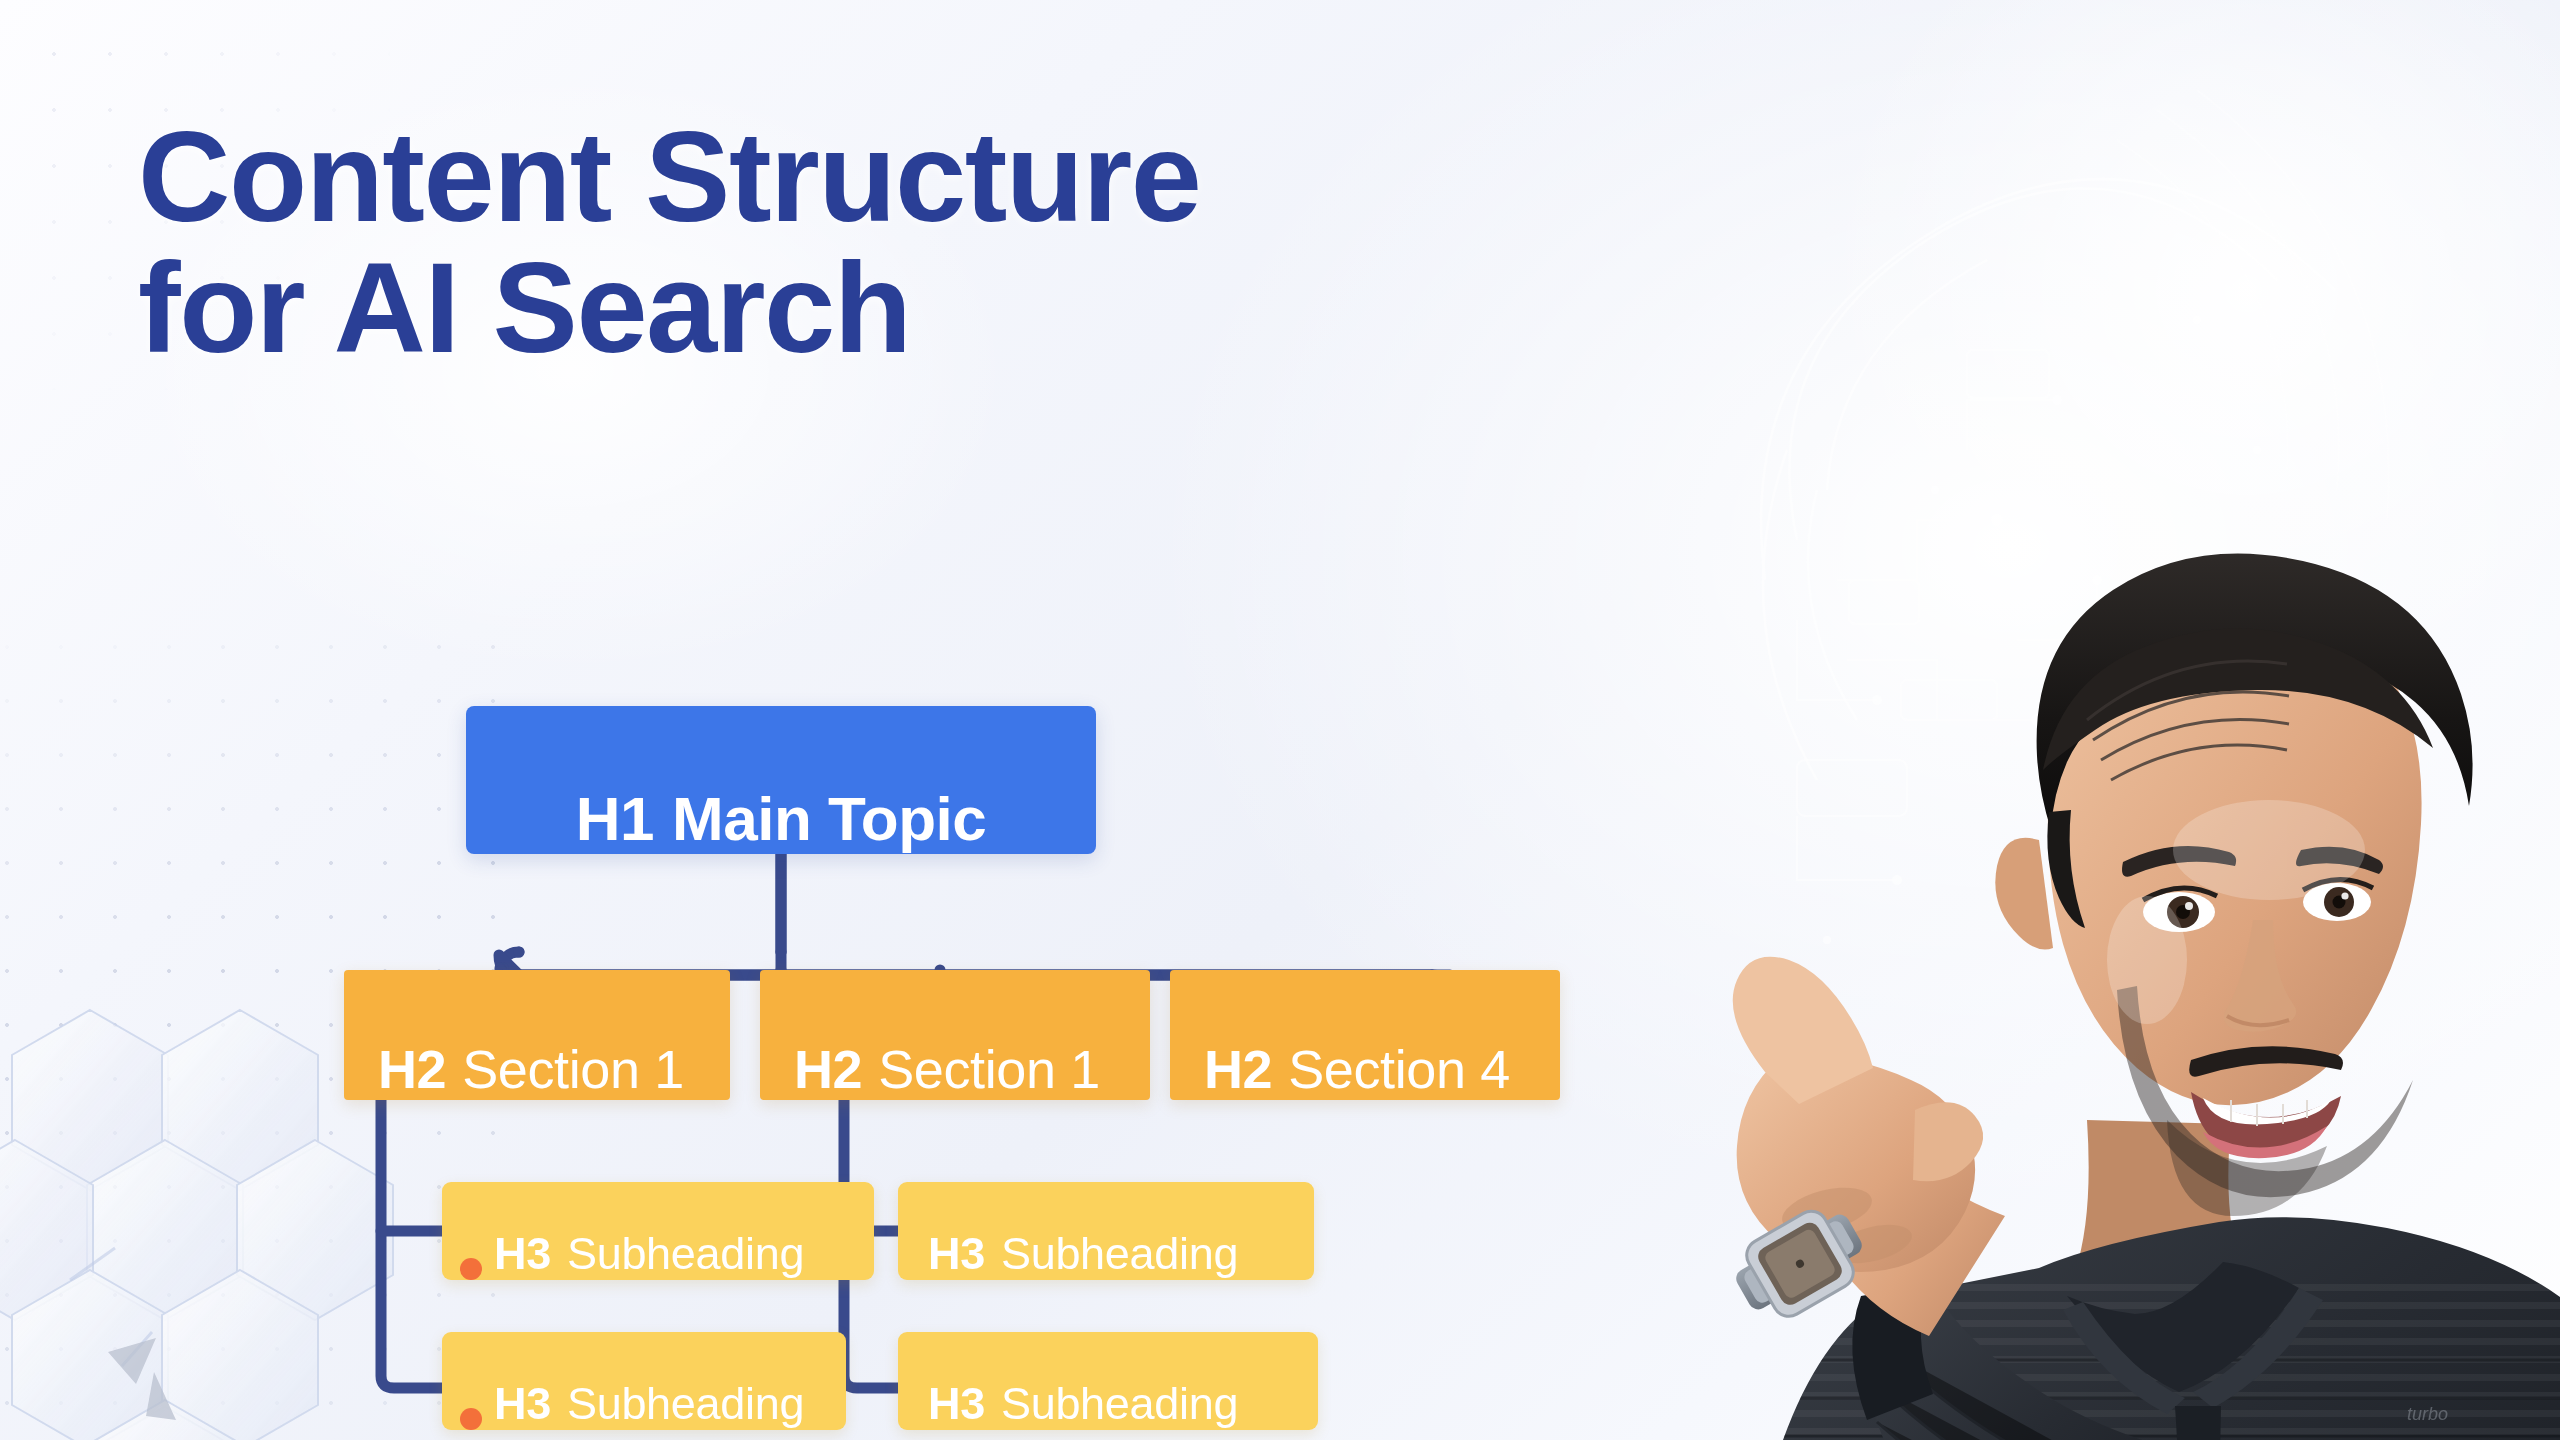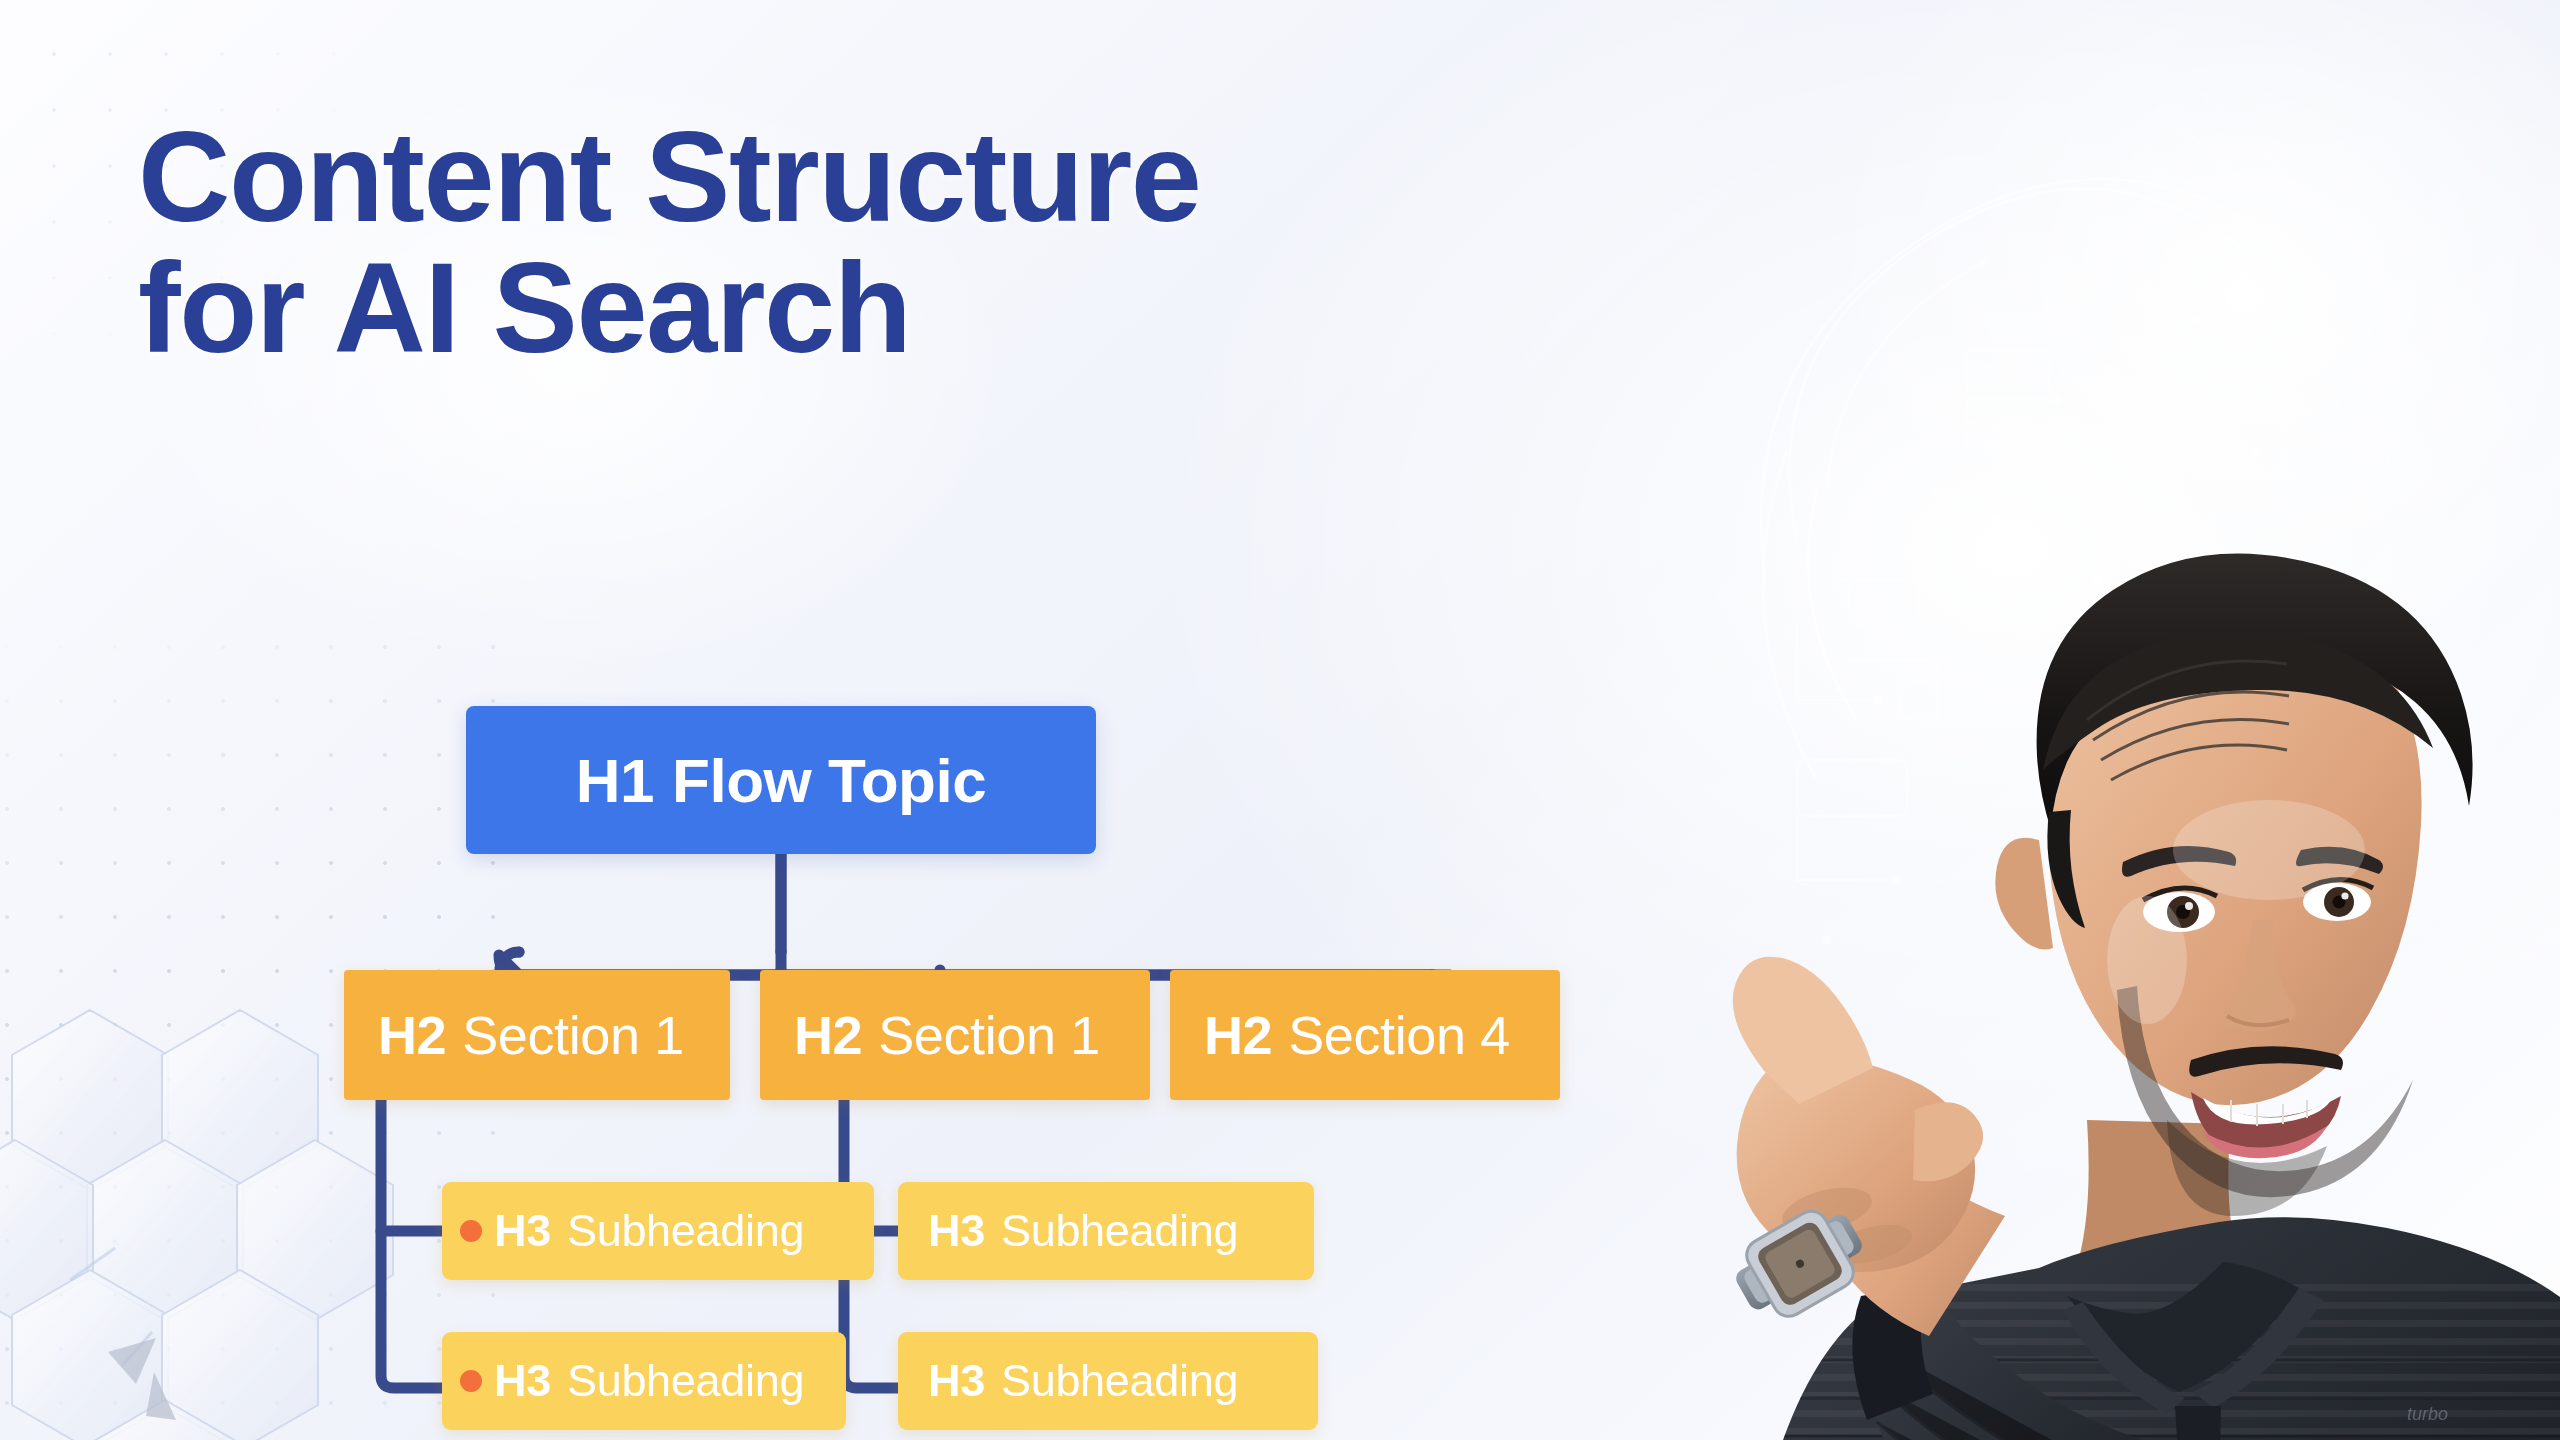--- a/index.html
+++ b/index.html
@@ -94,21 +94,21 @@
   #diagram {
     position: absolute;
     left: 0; top: 0;
     width: 2560px; height: 1440px;
   }
   .connectors { position: absolute; left: 0; top: 0; }
 
   .node {
     position: absolute;
     display: flex;
-    align-items: center;
+    align-items: flex-end;
     box-sizing: border-box;
     color: #ffffff;
     white-space: nowrap;
   }
 
   .node-h1 {
     left: 466px; top: 706px;
     width: 630px; height: 148px;
     background: #3d76e8;
     border-radius: 8px;
@@ -304,21 +304,21 @@
       </g>
 
       <g stroke="#394a8c" stroke-width="11" fill="none" stroke-linecap="round" stroke-linejoin="round">
         <path d="M844 1100 L844 1376 Q844 1388 857 1388 L908 1388"></path>
         <path d="M844 1231 L908 1231"></path>
       </g>
     </svg>
 
     <div class="node node-h1">
       <span class="lvl">H1</span>
-      <span class="ttl">Flow Topic</span>
+      <span class="ttl">Main Topic</span>
     </div>
 
     <div class="node node-h2 a">
       <span class="lvl">H2</span>
       <span class="ttl">Section 1</span>
     </div>
     <div class="node node-h2 b">
       <span class="lvl">H2</span>
       <span class="ttl">Section 1</span>
     </div>

